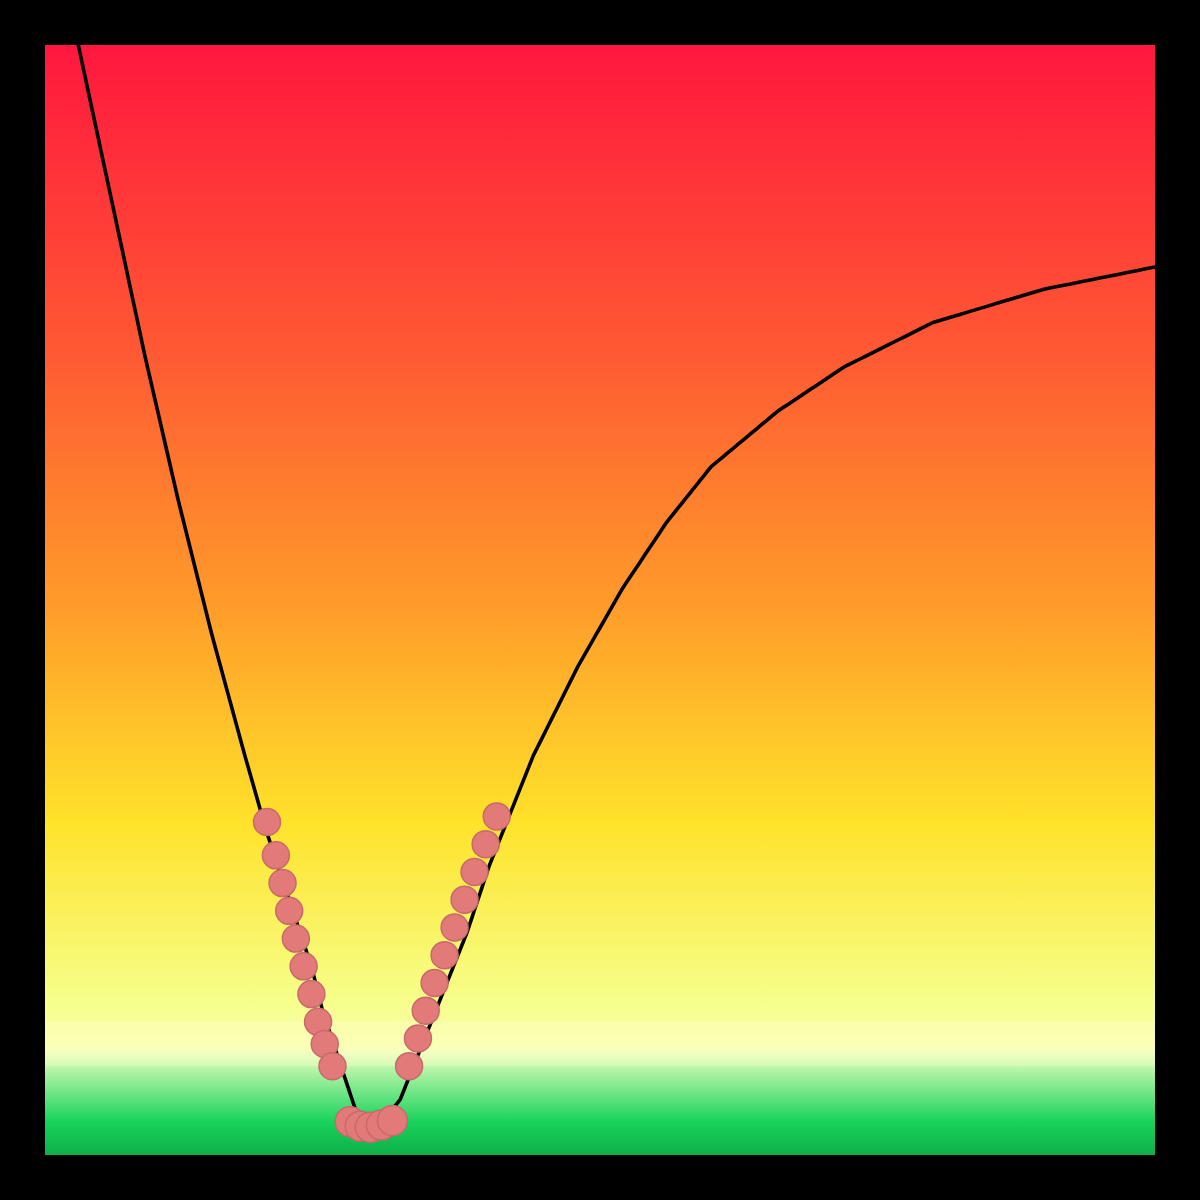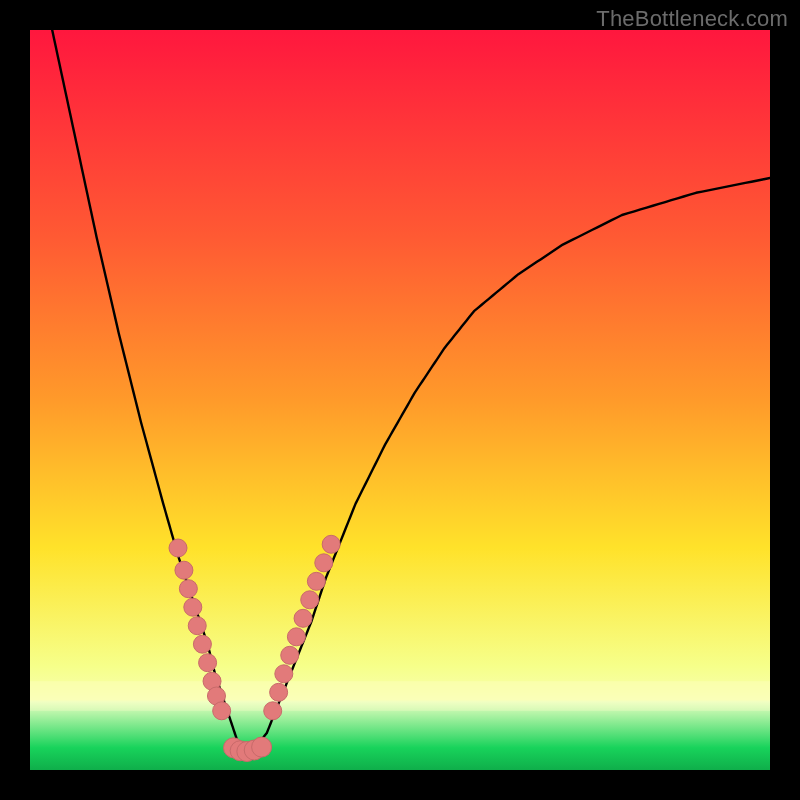--- a/index.html
+++ b/index.html
@@ -32,21 +32,20 @@
     font-weight: 500;
     color: #6b6b6b;
     letter-spacing: 0.2px;
   }
   svg { display: block; }
 </style>
 </head>
 <body>
 
 <div class="frame">
-  <div class="watermark">TheBottleneck.com</div>
   <div class="plot">
     <svg id="svg-plot" width="740" height="740" viewBox="0 0 740 740">
         <defs>
           <linearGradient id="bg" x1="0" y1="0" x2="0" y2="1">
             <stop offset="0" stop-color="#ff173e"></stop>
             <stop offset="0.28" stop-color="#ff5a33"></stop>
             <stop offset="0.5" stop-color="#ff9a2a"></stop>
             <stop offset="0.7" stop-color="#ffe22a"></stop>
             <stop offset="0.86" stop-color="#f6ff8a"></stop>
             <stop offset="0.905" stop-color="#f8ffb0"></stop>

